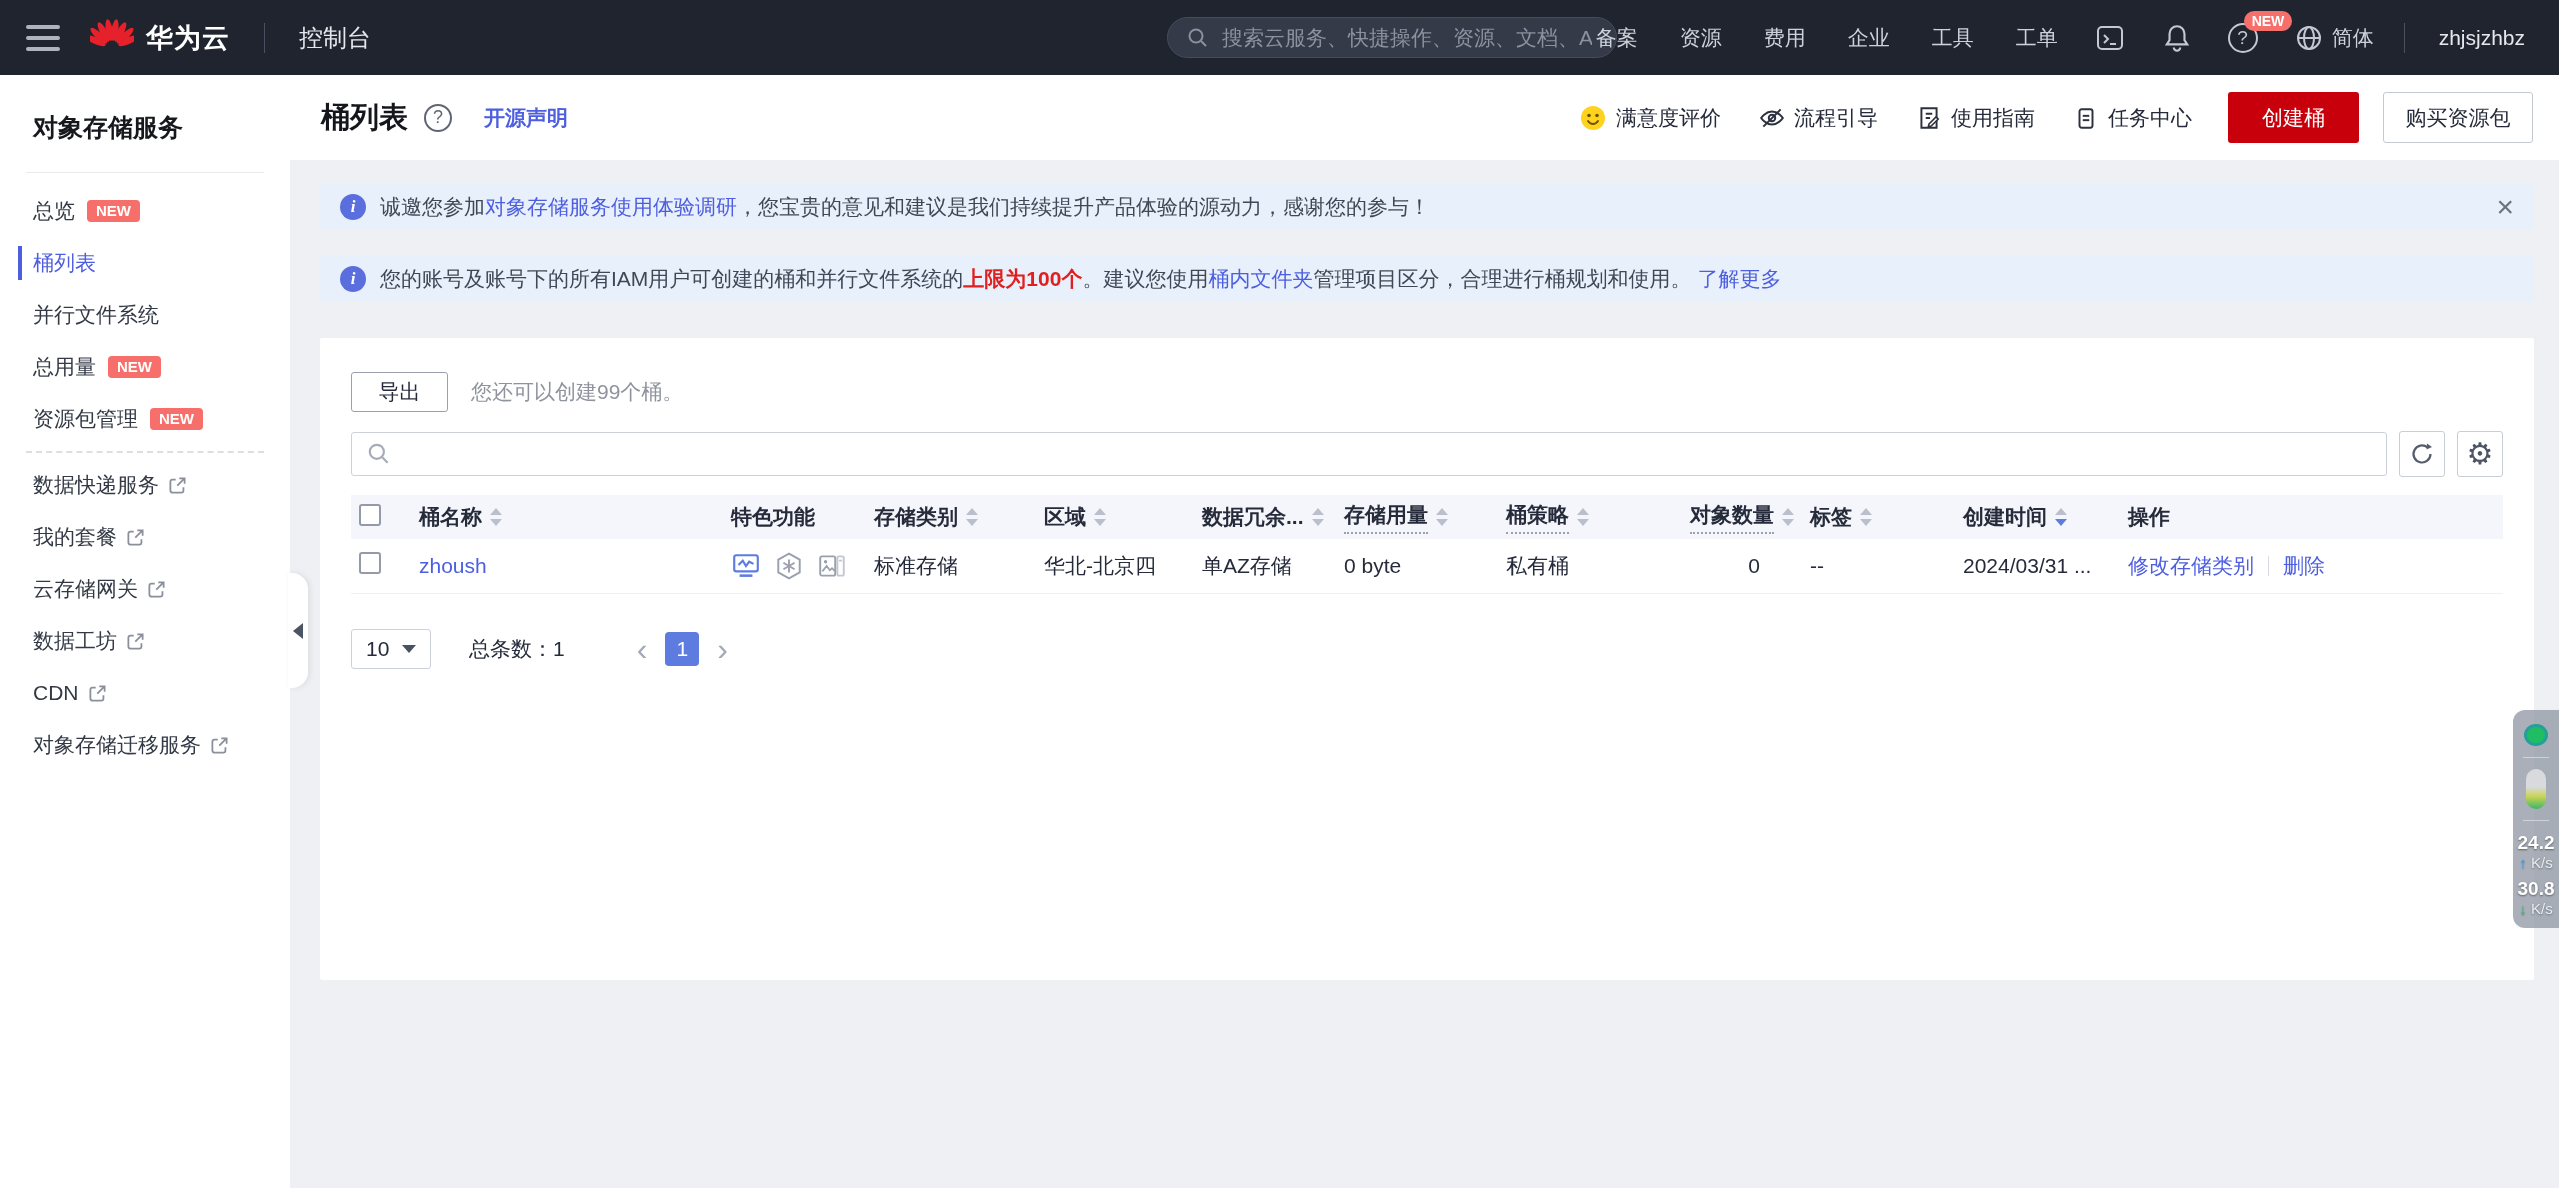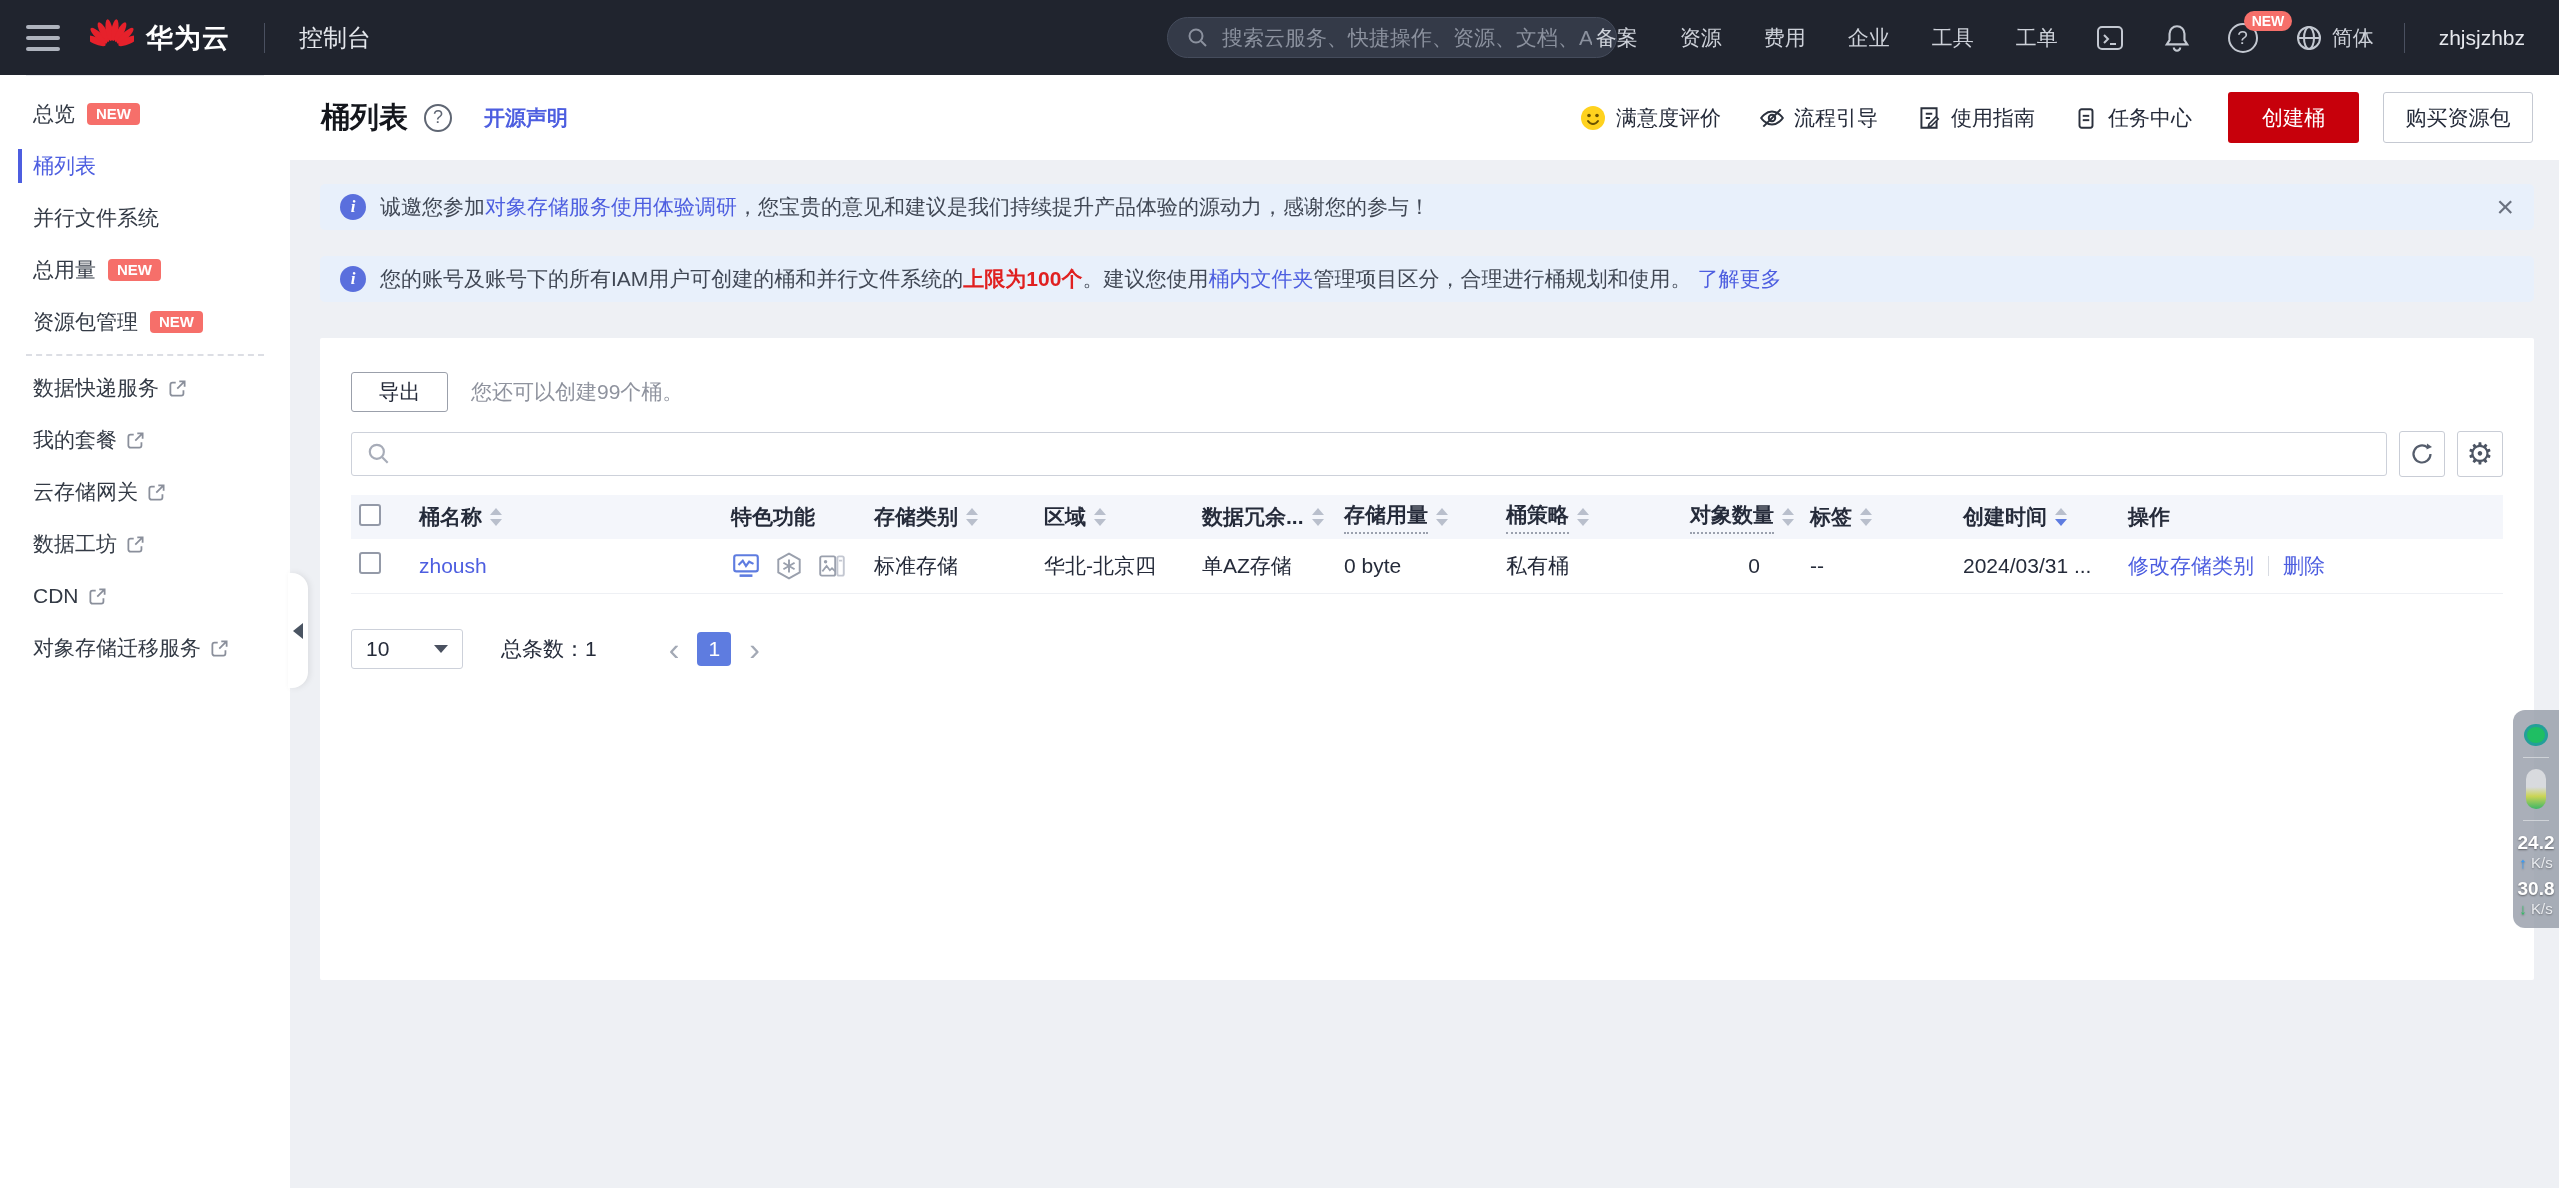--- a/index.html
+++ b/index.html
@@ -102,21 +102,21 @@
   .sort .down { width:0; height:0; border-left:6px solid transparent; border-right:6px solid transparent; border-top:7px solid #b9bfcc; }
   .sort .down.active { border-top-color:#5e7ce0; }
   .checkbox { width:22px; height:22px; border:2px solid #949aa8; border-radius:3px; background:#fff; display:inline-block; cursor:pointer; }
   .bucket-link { color:#4d5ee0; cursor:pointer; }
   .feat-icons { display:flex; align-items:center; gap:13px; }
   td.num { text-align:right; padding-right:42px; }
   .op-link { color:#4d5ee0; cursor:pointer; }
   .op-sep { display:inline-block; width:1px; height:20px; background:#d8dbe2; margin:0 14px; vertical-align:-3px; }
   
   .pager-row { display:flex; align-items:center; margin-top:35px; }
-  .size-select { width:112px; height:40px; border:1px solid #cdd1da; border-radius:3px; background:#fff;
+  .size-select { width:80px; height:40px; border:1px solid #cdd1da; border-radius:3px; background:#fff;
     display:flex; align-items:center; padding:0 14px; font-size:21px; color:#252b3a; cursor:pointer; }
   .size-caret { margin-left:auto; width:0; height:0; border-left:7px solid transparent;
     border-right:7px solid transparent; border-top:8px solid #4a5160; }
   .total { font-size:21px; color:#252b3a; margin-left:38px; }
   .pager { display:flex; align-items:center; margin-left:62px; }
   .chev { font-size:32px; color:#a3a9b5; cursor:pointer; padding:0 10px; line-height:1; }
   .page-box { min-width:34px; height:34px; background:#5e7ce0; color:#fff; font-size:21px;
     border-radius:4px; display:flex; align-items:center; justify-content:center; margin:0 8px; cursor:pointer; }
   
   .monitor { position:absolute; right:0; top:710px; width:46px; height:218px;
@@ -198,20 +198,21 @@
         <line x1="4" y1="15" x2="26" y2="15" stroke="#c3c8d1" stroke-width="2"></line>
       </svg>
       <span class="lang-label">简体</span>
     </span>
     <span class="tb-sep" style="margin:0 0 0 30px;"></span>
     <span class="tb-user">zhjsjzhbz</span>
   </div>
 </div>
 
 <div class="sidebar">
+  <div class="sb-title">对象存储服务</div>
   <div class="sb-divider"></div>
   <div class="sb-menu">
     <div class="sb-item">
       <span>总览</span>
       <span class="sb-badge">NEW</span>
     </div>
     <div class="sb-item active">
       <span>桶列表</span>
     </div>
     <div class="sb-item">

